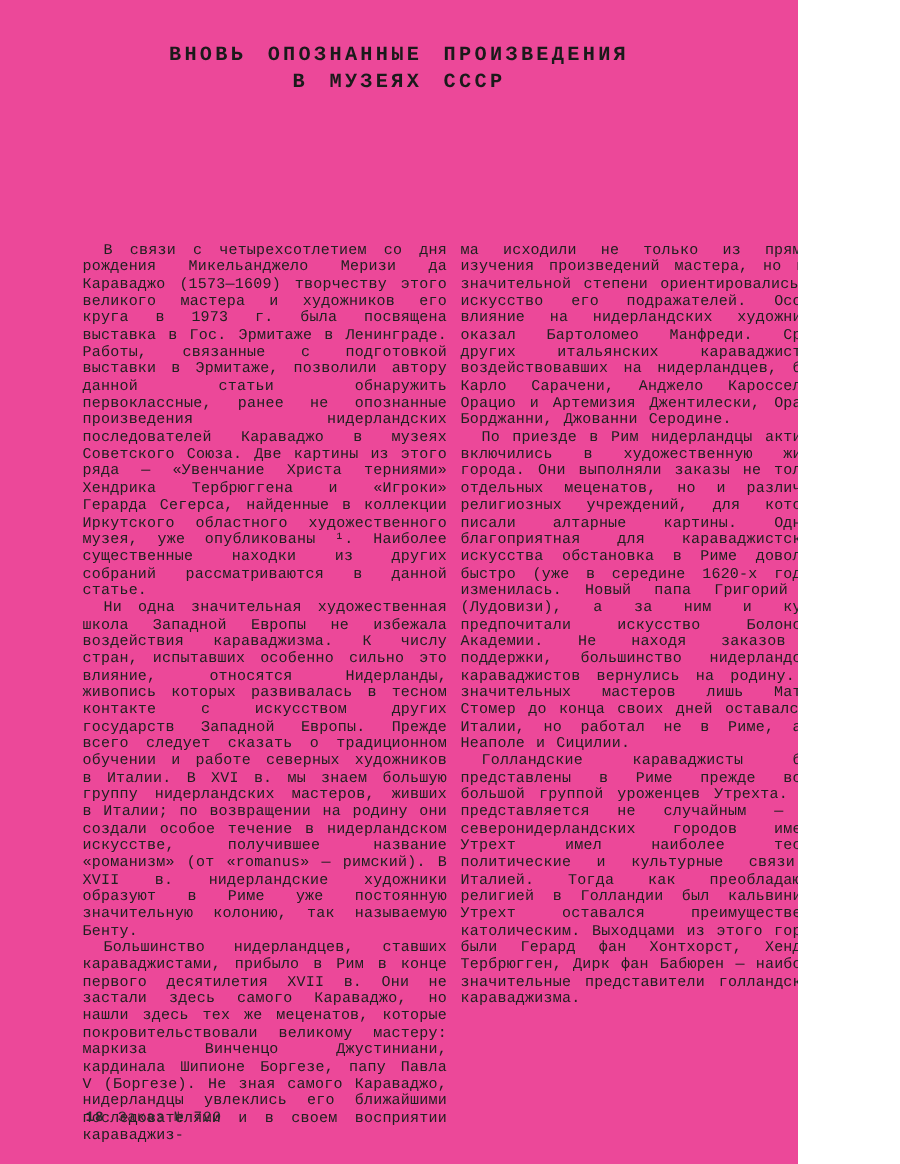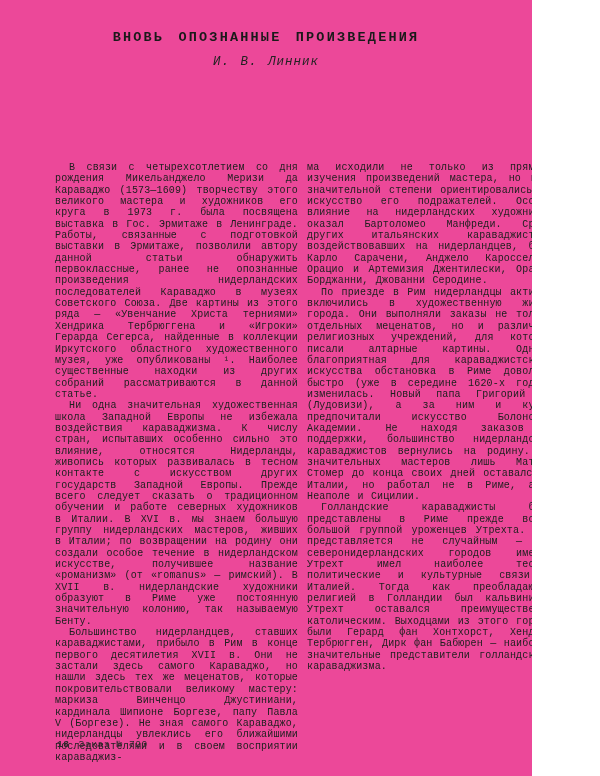--- a/index.html
+++ b/index.html
@@ -76,22 +76,22 @@
   }
 </style>
 </head>
 <body>
 
 <div class="page">
 
   <header class="title-block">
     <h1 class="article-title">
       <span class="title-line">ВНОВЬ ОПОЗНАННЫЕ ПРОИЗВЕДЕНИЯ</span>
+      <span class="title-line">В МУЗЕЯХ СССР</span>
     </h1>
-    <div class="author">И. В. Линник</div>
   </header>
 
   <main class="columns">
     <div class="col col-left">
       <p class="indent">В связи с четырехсотлетием со дня рождения Микельанджело Меризи да Караваджо (1573—1609) творчеству этого великого мастера и художников его круга в 1973 г. была посвящена выставка в Гос. Эрмитаже в Ленинграде. Работы, связанные с подготовкой выставки в Эрмитаже, позволили автору данной статьи обнаружить первоклассные, ранее не опознанные произведения нидерландских последователей Караваджо в музеях Советского Союза. Две картины из этого ряда — «Увенчание Христа терниями» Хендрика Тербрюггена и «Игроки» Герарда Сегерса, найденные в коллекции Иркутского областного художественного музея, уже опубликованы ¹. Наиболее существенные находки из других собраний рассматриваются в данной статье.</p>
       <p class="indent">Ни одна значительная художественная школа Западной Европы не избежала воздействия караваджизма. К числу стран, испытавших особенно сильно это влияние, относятся Нидерланды, живопись которых развивалась в тесном контакте с искусством других государств Западной Европы. Прежде всего следует сказать о традиционном обучении и работе северных художников в Италии. В XVI в. мы знаем большую группу нидерландских мастеров, живших в Италии; по возвращении на родину они создали особое течение в нидерландском искусстве, получившее название «романизм» (от «romanus» — римский). В XVII в. нидерландские художники образуют в Риме уже постоянную значительную колонию, так называемую Бенту.</p>
       <p class="indent">Большинство нидерландцев, ставших караваджистами, прибыло в Рим в конце первого десятилетия XVII в. Они не застали здесь самого Караваджо, но нашли здесь тех же меценатов, которые покровительствовали великому мастеру: маркиза Винченцо Джустиниани, кардинала Шипионе Боргезе, папу Павла V (Боргезе). Не зная самого Караваджо, нидерландцы увлеклись его ближайшими последователями и в своем восприятии караваджиз-</p>
     </div>
     <div class="col col-right">
       <p>ма исходили не только из прямого изучения произведений мастера, но и в значительной степени ориентировались на искусство его подражателей. Особое влияние на нидерландских художников оказал Бартоломео Манфреди. Среди других итальянских караваджистов, воздействовавших на нидерландцев, были Карло Сарачени, Анджело Каросселли, Орацио и Артемизия Джентилески, Орацио Борджанни, Джованни Серодине.</p>

